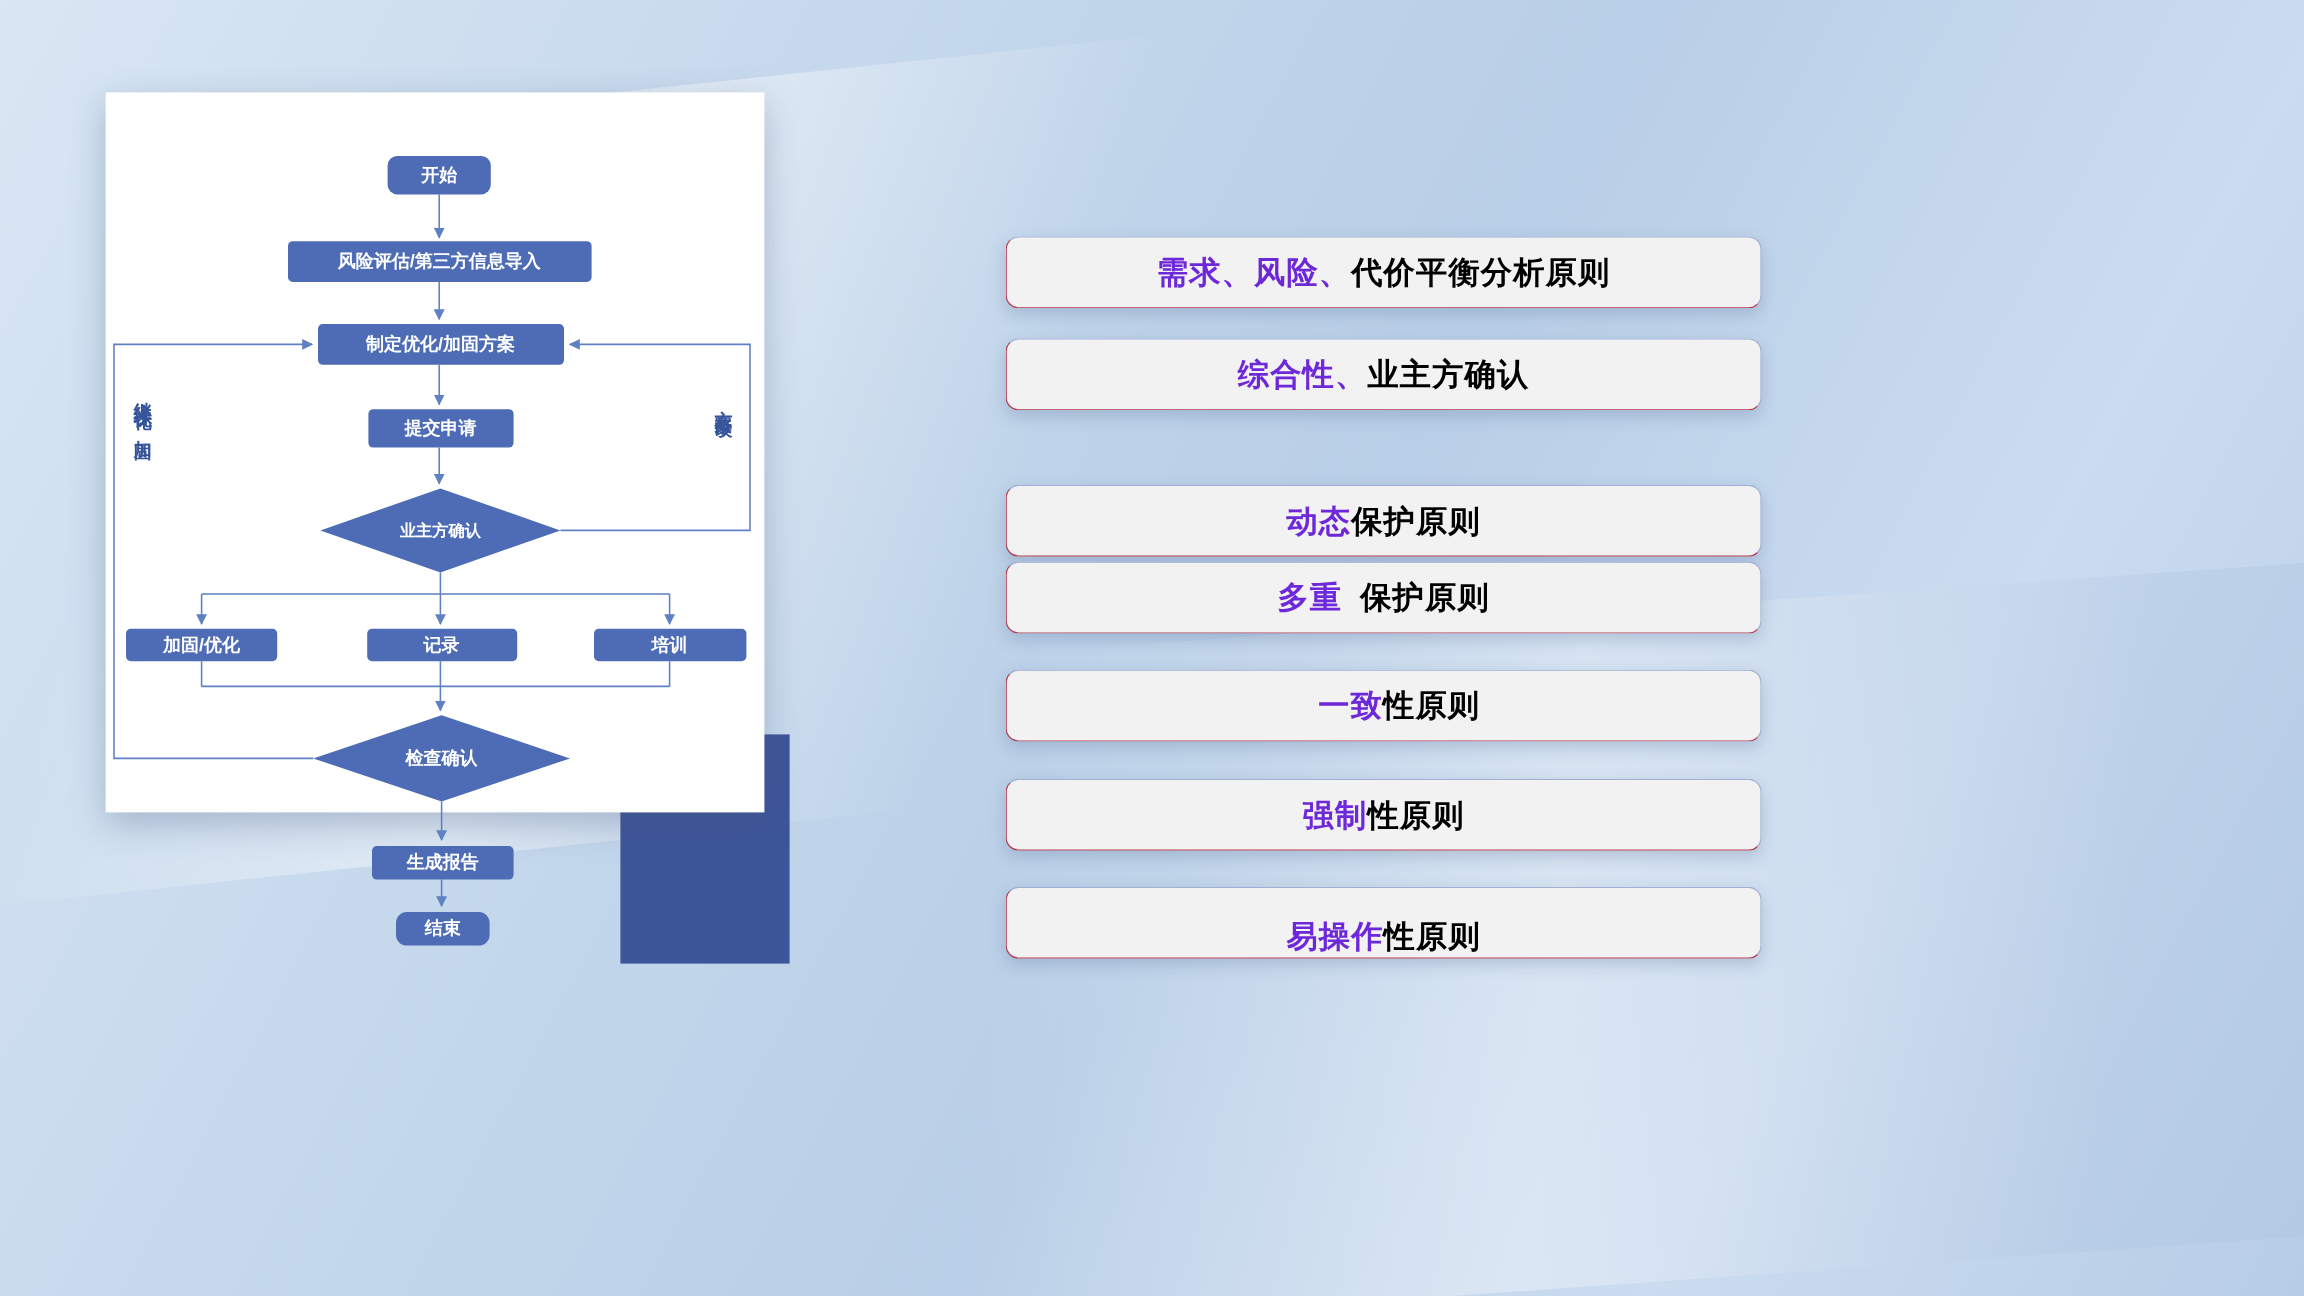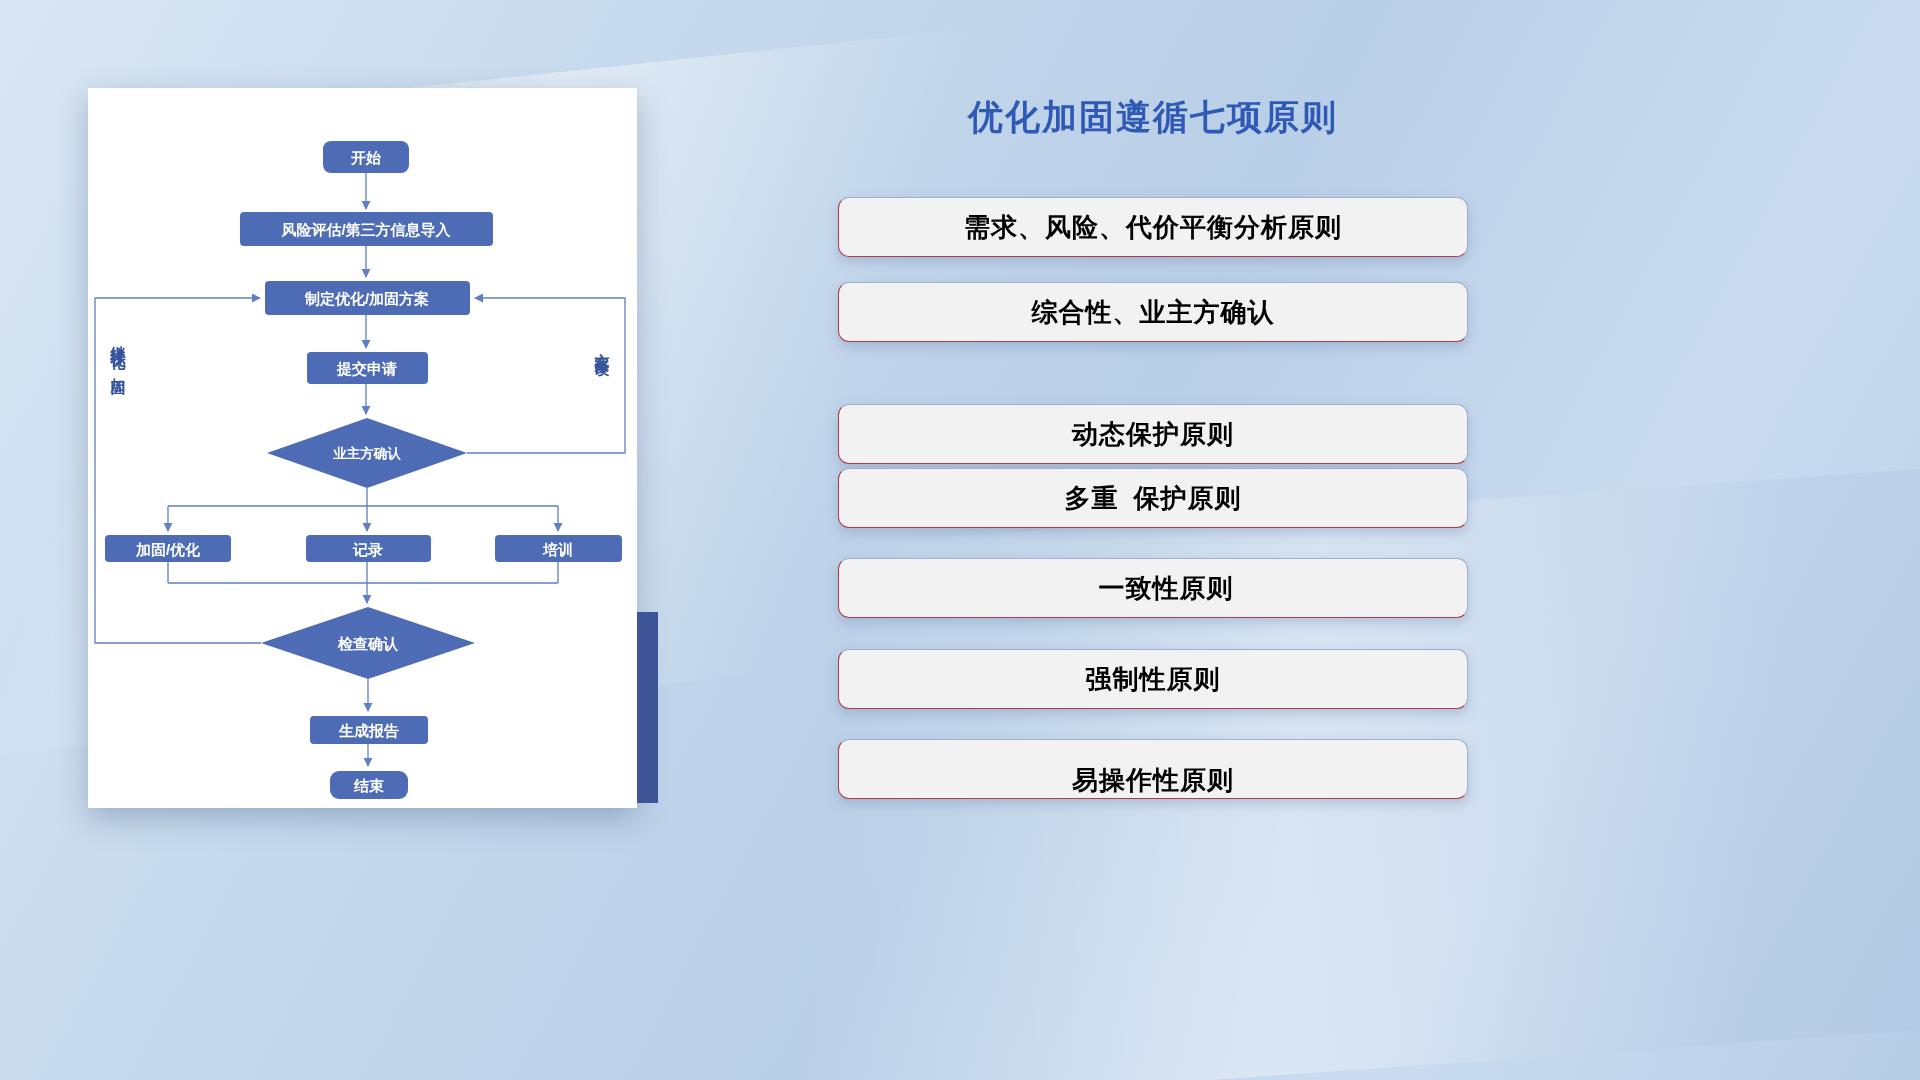--- a/index.html
+++ b/index.html
@@ -22,21 +22,21 @@
     background: linear-gradient(100deg, rgba(255,255,255,0) 30%, rgba(255,255,255,0.35) 55%, rgba(173,196,224,0.35) 80%);
     transform: rotate(-4deg); pointer-events: none;
   }
 
   
   .offset-block {
     position: absolute; left: 517px; top: 612px; width: 141px; height: 191px;
     background: #3d5599;
   }
   .flow-card {
-    position: absolute; left: 88px; top: 88px; width: 549px; height: 720px;
+    position: absolute; left: 88px; top: 77px; width: 549px; height: 600px;
     background: #ffffff;
     box-shadow: 0 10px 28px rgba(70, 90, 130, 0.35);
   }
   .flow-svg { position: absolute; left: 0; top: 0; }
   .flow-shape { fill: #4d6cb5; }
   .flow-line { stroke: #5f80c2; stroke-width: 1.3; fill: none; }
   .flow-text {
     font-family: "Liberation Sans", "DejaVu Sans", sans-serif;
     font-weight: bold; font-size: 15px; fill: #ffffff;
   }
@@ -64,21 +64,21 @@
   .pill {
     position: absolute; left: 838px; width: 630px; height: 60px;
     background: #f3f2f3;
     border: 1px solid;
     border-color: #9fb0d2 #9fb0d2 #b8394e #b8394e;
     border-radius: 11px;
     display: flex; align-items: center; justify-content: center;
     font-size: 26px; font-weight: bold; letter-spacing: 1px;
     box-shadow: 0 5px 12px rgba(90, 110, 150, 0.28);
   }
-  .pill .t-blue { color: #000000; }
+  .pill .t-blue { color: #6d28d9; }
   .pill .t-red  { color: #000000; }
   .pill-1 { top: 197px; }
   .pill-2 { top: 282px; }
   .pill-3 { top: 378px; margin-top: 26px; }
   .pill-4 { top: 468px; gap: 15px; }
   .pill-5 { top: 558px; padding-left: 26px; }
   .pill-6 { top: 649px; }
   .pill-7 { top: 739px; align-items: flex-end; }
 </style>
 </head>
@@ -172,21 +172,20 @@
       <g>
         <rect class="flow-shape" x="242" y="683" width="78" height="28" rx="9"></rect>
         <text class="flow-text" x="281" y="697" text-anchor="middle" dominant-baseline="central">结束</text>
       </g>
     </svg>
 
     <div class="vlabel vlabel-left">继续优化/加固</div>
     <div class="vlabel vlabel-right">方案修改</div>
   </div>
 
-  <div class="page-title">优化加固遵循七项原则</div>
 
   <div class="pill pill-1">
     <span class="t-blue">需求、风险、</span>
       <span class="t-red">代价平衡分析原则</span>
   </div>
   <div class="pill pill-2">
     <span class="t-blue">综合性、</span>
       <span class="t-red">业主方确认</span>
   </div>
   <div class="pill pill-3">

